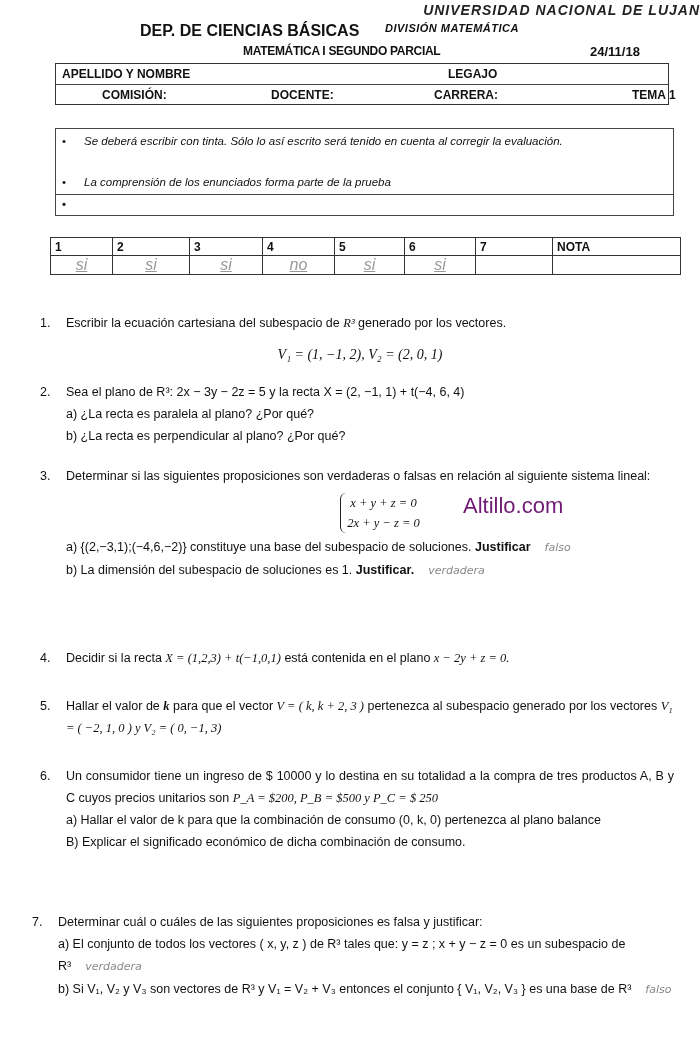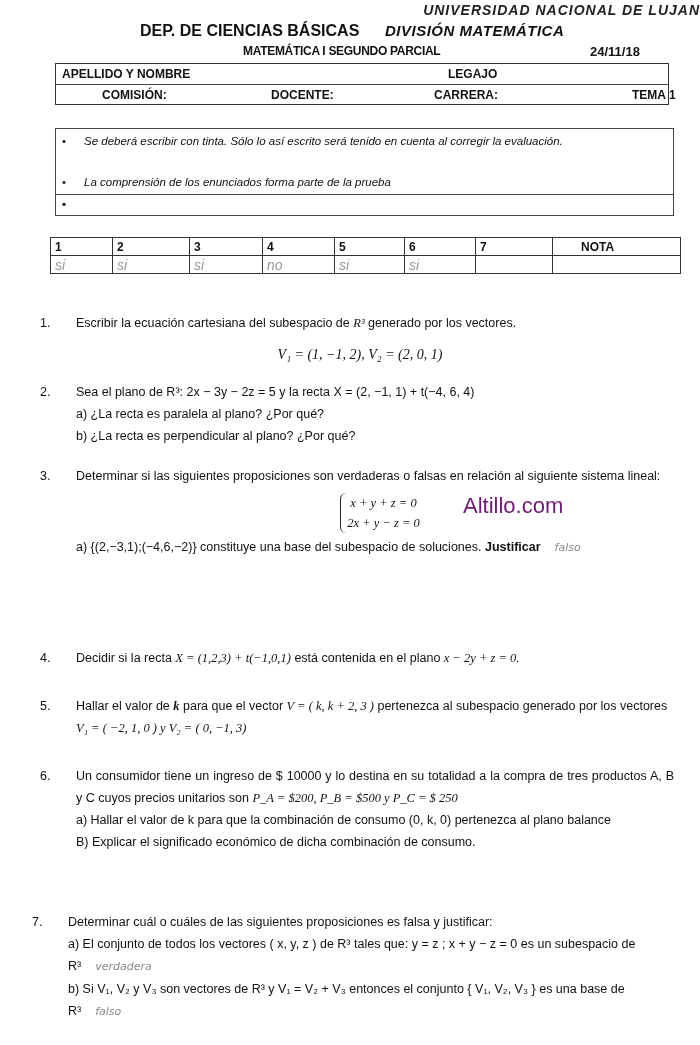--- a/index.html
+++ b/index.html
@@ -2,40 +2,40 @@
 <html><head>
 <meta charset="utf-8">
 <style>
   html, body { margin:0; padding:0; background:#fff; }
   body { width:700px; height:1045px; position:relative; overflow:hidden; color:#111;
          font-family:"Liberation Sans", sans-serif; }
   .abs { position:absolute; }
   .hdr1 { left:0; width:700px; top:2px; text-align:right; font-weight:bold; font-style:italic;
           font-size:14px; letter-spacing:1px; color:#222; }
   .hdr2a { left:140px; top:22px; font-weight:bold; font-size:16px; }
-  .hdr2b { left:385px; top:22px; font-weight:bold; font-style:italic; font-size:15px; letter-spacing:0.5px; }
+  .hdr2b { left:385px; top:22px; font-weight:bold; font-style:italic; font-size:11px; letter-spacing:0.5px; }
   .hdr3 { left:243px; top:44px; font-weight:bold; font-size:12px; letter-spacing:-0.3px; }
   .hdrdate { left:590px; top:44px; font-weight:bold; font-size:13px; }
   .infobox { left:55px; top:63px; width:614px; height:42px; border:1.5px solid #333; box-sizing:border-box; }
   .infobox .row { position:absolute; left:0; width:100%; height:20px; font-weight:bold; font-size:12px; }
   .infobox .row1 { top:0; border-bottom:1.5px solid #444;text-align:right; }
   .infobox .row2 { top:21px;margin-left:40px; }
   .infobox span { position:absolute; top:3px; }
   .rules { left:55px; top:128px; width:619px; height:88px; border:1.5px solid #444; box-sizing:border-box;
            font-style:italic; font-size:11.5px; }
   .rules .item { position:absolute; left:28px; right:8px; line-height:19px; }
   .rules .bullet { position:absolute; left:-22px; top:0; font-style:normal; }
   .rules .sep { position:absolute; left:0; right:0; top:65px; border-top:1.5px solid #444; }
   .rules .strong { font-weight:bold; }
   table.grades { position:absolute; left:50px; top:237px; width:631px; border-collapse:collapse; table-layout:fixed; }
   table.grades td { border:1.5px solid #333; height:17px; padding:0 4px; font-weight:bold; font-size:12px; }
-  table.grades td.hw { font-weight:normal; font-style:italic; color:#999; font-size:14px; text-align:left; }
+  table.grades td.hw { font-weight:normal; font-style:italic; color:#999; font-size:16px; text-align:center;text-decoration:underline; }
   .q { left:40px; width:640px; font-size:12.5px; line-height:22px; }
   .q .num { position:absolute; left:0; top:0; }
-  .q .body { margin-left:36px; }
+  .q .body { margin-left:26px; }
   .math { font-family:"Liberation Serif", serif; font-style:italic; }
   .center { text-align:center; }
   .hwtext { font-family:"DejaVu Sans", sans-serif; color:#888; font-size:11px; font-style:italic; margin-left:14px; }
   .watermark { left:463px; top:493px; font-size:22px; color:#701a75; }
   .justif { font-weight:bold; }
   .sys { display:inline-block; border-left:1px solid #222; border-radius:6px 0 0 6px; padding-left:6px; line-height:20px;text-align:center; }
 </style>
 </head>
 <body>
 
@@ -86,21 +86,21 @@
   </colgroup>
   <tbody>
       <tr>
     <td>1</td>
     <td>2</td>
     <td>3</td>
     <td>4</td>
     <td>5</td>
     <td>6</td>
     <td>7</td>
-    <td style="padding-left:28px">NOTA</td>
+    <td style="padding-left:4px">NOTA</td>
   </tr>
   <tr>
     <td class="hw">si</td>
     <td class="hw">si</td>
     <td class="hw">si</td>
     <td class="hw">no</td>
     <td class="hw">si</td>
     <td class="hw">si</td>
     <td class="hw"></td>
     <td class="hw"></td>
@@ -130,20 +130,23 @@
   <div class="body" style="text-align:justify; padding-right:6px">Determinar si las siguientes proposiciones son verdaderas o falsas en relación al siguiente sistema lineal:</div>
   <div class="center" style="margin-top:6px; margin-left:40px">
     <span class="sys math">
       <div>x + y + z = 0</div>
       <div>2x + y − z = 0</div>
     </span>
   </div>
   <div class="body" style="margin-top:2px">
     <div>
       <span>a) {(2,−3,1);(−4,6,−2)} constituye una base del subespacio de soluciones. </span><span class="justif">Justificar</span><span class="hwtext">falso</span>
+    </div>
+    <div>
+      <span>b) La dimensión del subespacio de soluciones es 1. </span><span class="justif">Justificar.</span><span class="hwtext">verdadera</span>
     </div>
   </div>
 </div>
 
 <div class="abs watermark">Altillo.com</div>
 
 <div class="abs q" style="top:647px">
   <span class="num">4.</span>
   <div class="body">
     <span>Decidir si la recta </span><span class="math">X = (1,2,3) + t(−1,0,1)</span><span> está contenida en el plano </span><span class="math">x − 2y + z = 0.</span>

